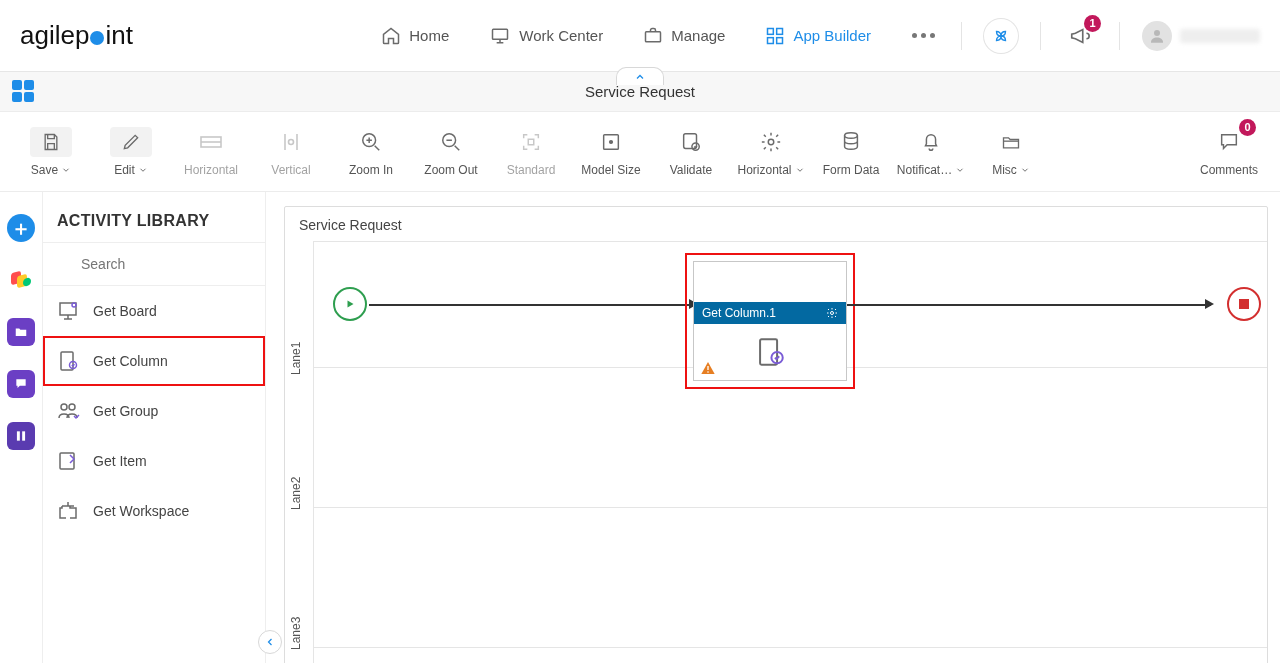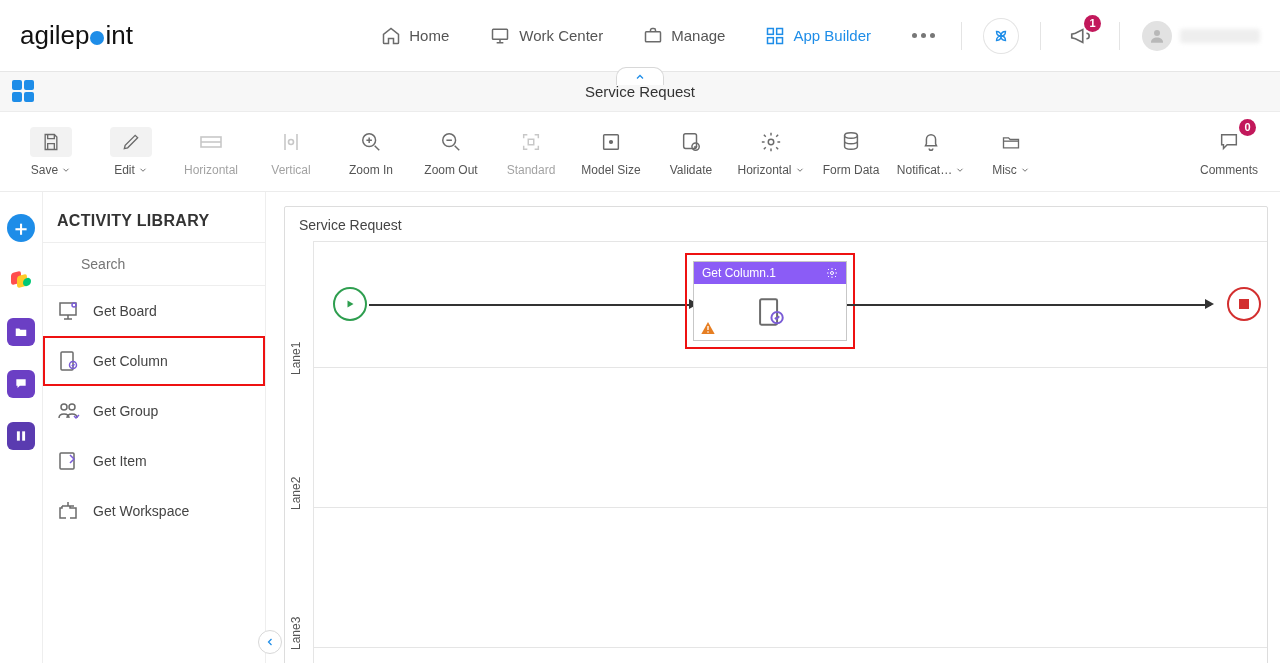--- a/index.html
+++ b/index.html
@@ -91,21 +91,21 @@
   .end-node{position:absolute;right:6px;top:80px;width:34px;height:34px;border:2px solid #d32f2f;border-radius:50%;display:flex;align-items:center;justify-content:center;}
   .flow-line{position:absolute;top:97px;height:2px;background:#333;}
   .flow-line.l1{left:84px;width:322px;}
   .flow-line.l2{left:562px;width:364px;}
   .arrow-right{position:absolute;width:0;height:0;border-top:5px solid transparent;border-bottom:5px solid transparent;border-left:9px solid #333;}
   .arrow-r1{left:404px;top:92px;}
   .arrow-r2{left:920px;top:92px;}
 
   .activity-box{position:absolute;left:400px;top:46px;width:170px;border:2px solid #e11;padding:6px;}
   .activity-inner{border:1px solid #c7c7c7;background:#fff;}
-  .activity-header{background:#8b5cf6;color:#fff;font-size:12px;padding:4px 8px;display:flex;align-items:center;justify-content:space-between;}
+  .activity-header{background:#0369a1;color:#fff;font-size:12px;padding:4px 8px;display:flex;align-items:center;justify-content:space-between;margin-top:40px;}
   .activity-body{height:56px;display:flex;align-items:center;justify-content:center;position:relative;}
   .activity-body .warn{position:absolute;left:6px;bottom:4px;color:#e67e22;}
 
   svg{display:block;}
 </style>
 </head>
 <body>
 
 <div class="topbar">
   <div class="logo">

